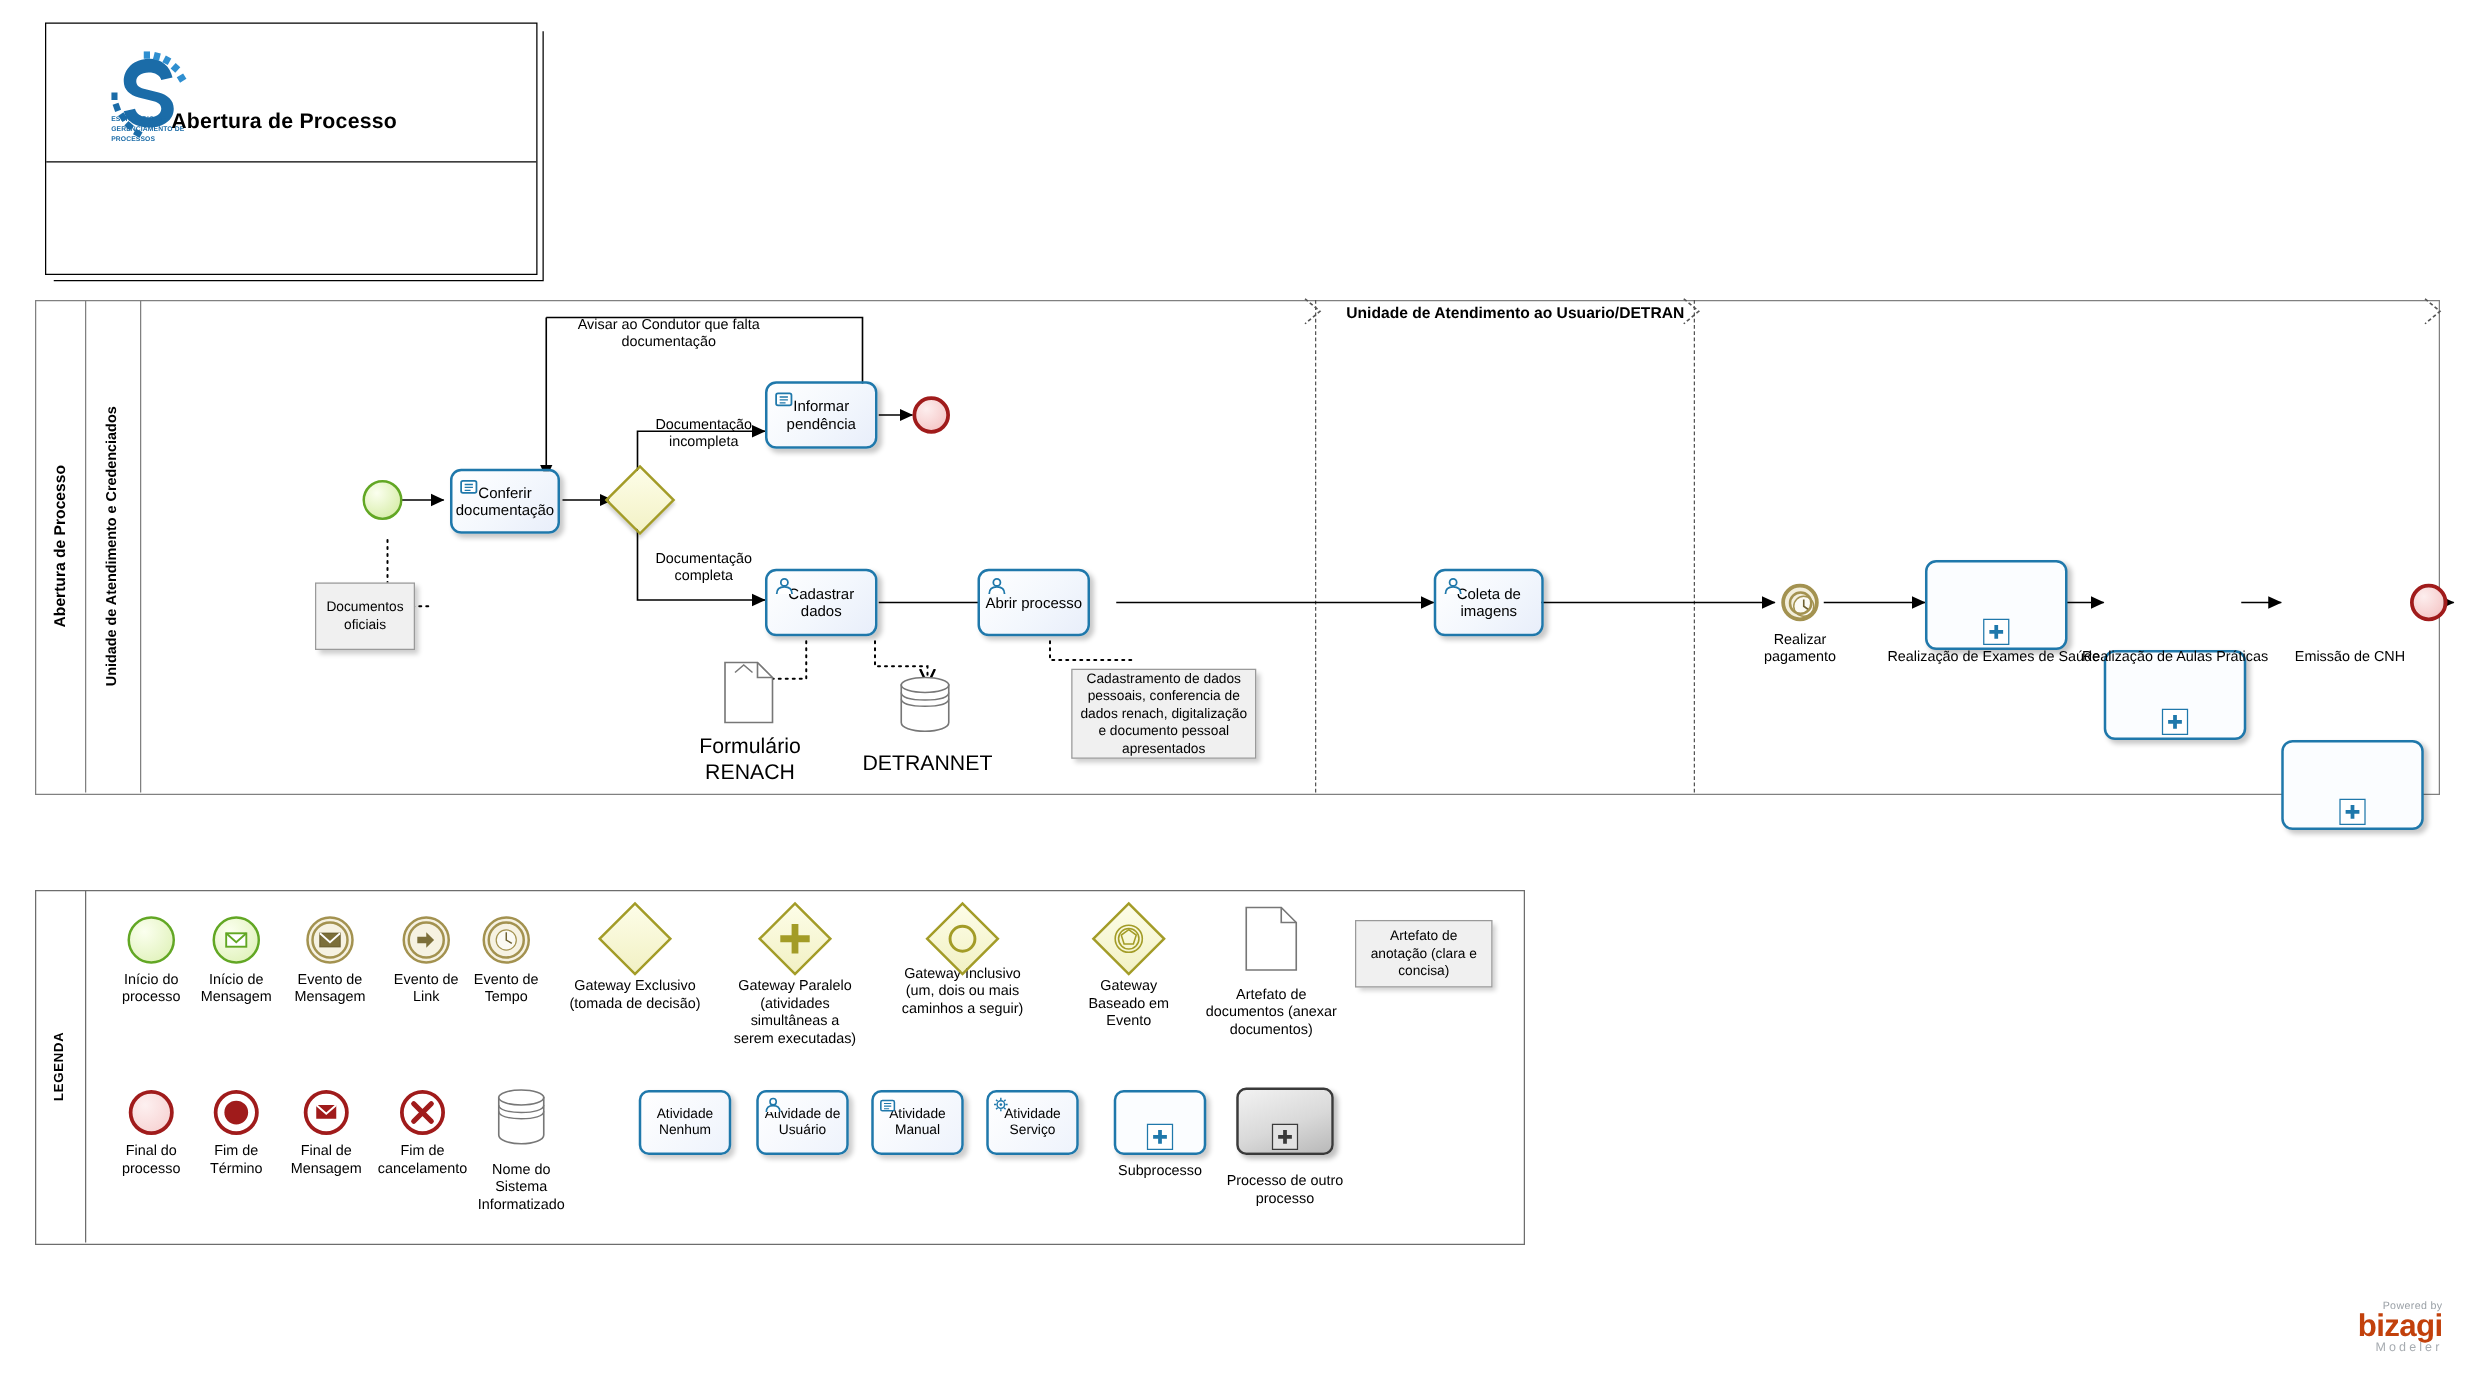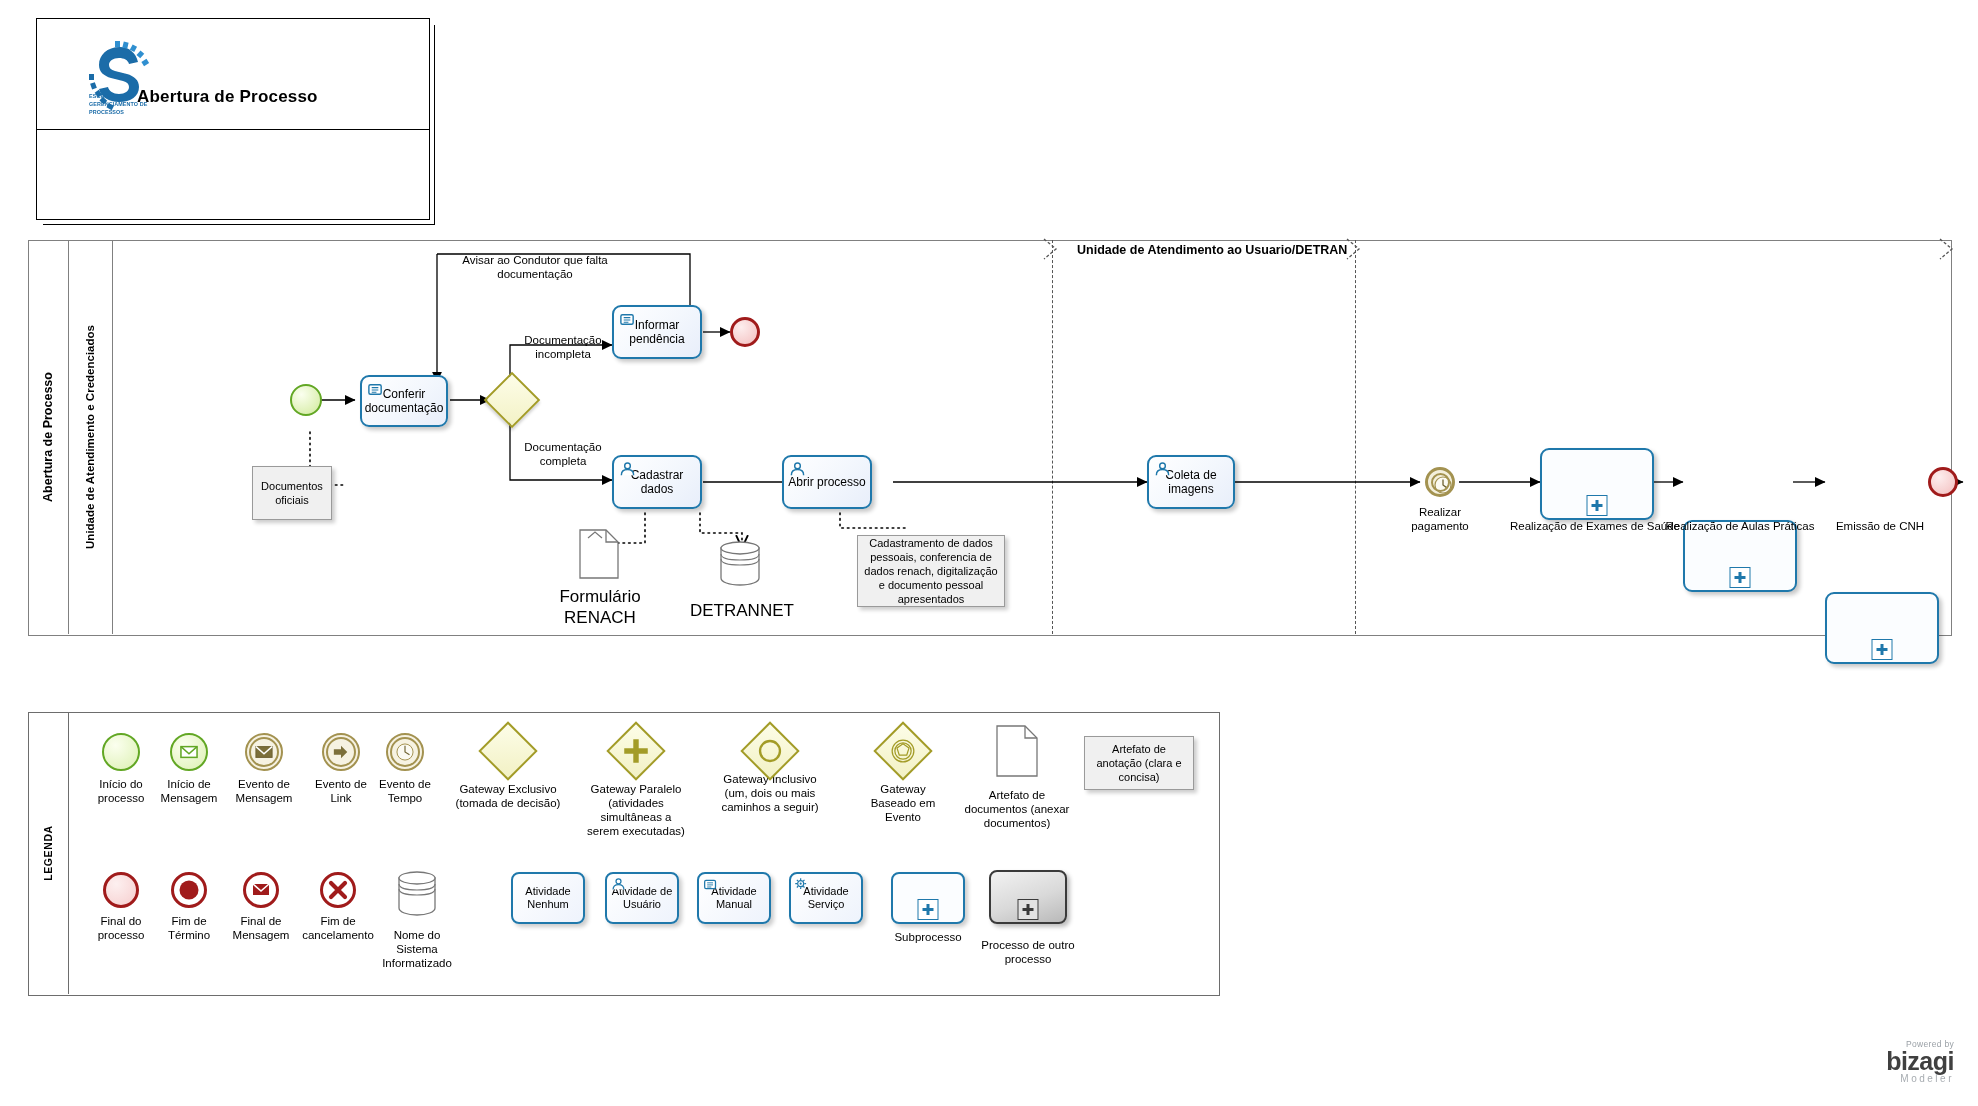--- a/index.html
+++ b/index.html
@@ -91,21 +91,21 @@
           box-shadow:3px 3px 4px rgba(0,0,0,.2);position:relative;box-sizing:border-box;}
   .lg-ext{width:78px;height:54px;border:2.2px solid #3a3a3a;border-radius:8px;
           background:linear-gradient(160deg,#f2f2f2 0%,#d9d9d9 55%,#b9b9b9 100%);
           box-shadow:3px 3px 4px rgba(0,0,0,.25);position:relative;box-sizing:border-box;}
   .lg-ext .plusmark{border-color:#3a3a3a;background:#e2e2e2;}
   .lg-ext .plusmark:before,.lg-ext .plusmark:after{background:#3a3a3a;}
 
   
   #bizagi{right:24px;bottom:22px;text-align:right;}
   #bz-powered{font-size:8.5px;color:#9aa0a6;letter-spacing:.3px;}
-  #bz-name{font-size:25px;font-weight:bold;color:#404040;letter-spacing:-.5px;line-height:1;}
+  #bz-name{font-size:25px;font-weight:bold;color:#c2410c;letter-spacing:-.5px;line-height:1;}
   #bz-sub{font-size:10px;color:#a7acb1;letter-spacing:2.5px;margin-top:-1px;}
 </style>
 </head>
 <body>
 
 <div class="abs" id="header-card">
   <div id="header-top">
     <svg id="logo" viewBox="0 0 62 72">
       <g fill="#1b6ca8">
         <path d="M31 6 C18 6 10 14 10 24 C10 31 15 35 22 37 L34 40 C38 41 40 43 40 46 C40 50 36 53 30 53 C24 53 20 50 19 46 L10 48 C12 56 20 61 30 61 C42 61 50 55 50 46 C50 39 45 35 38 33 L26 30 C22 29 20 27 20 24 C20 20 24 17 30 17 C35 17 39 19 40 23 L49 21 C47 12 40 6 31 6 Z"></path>

